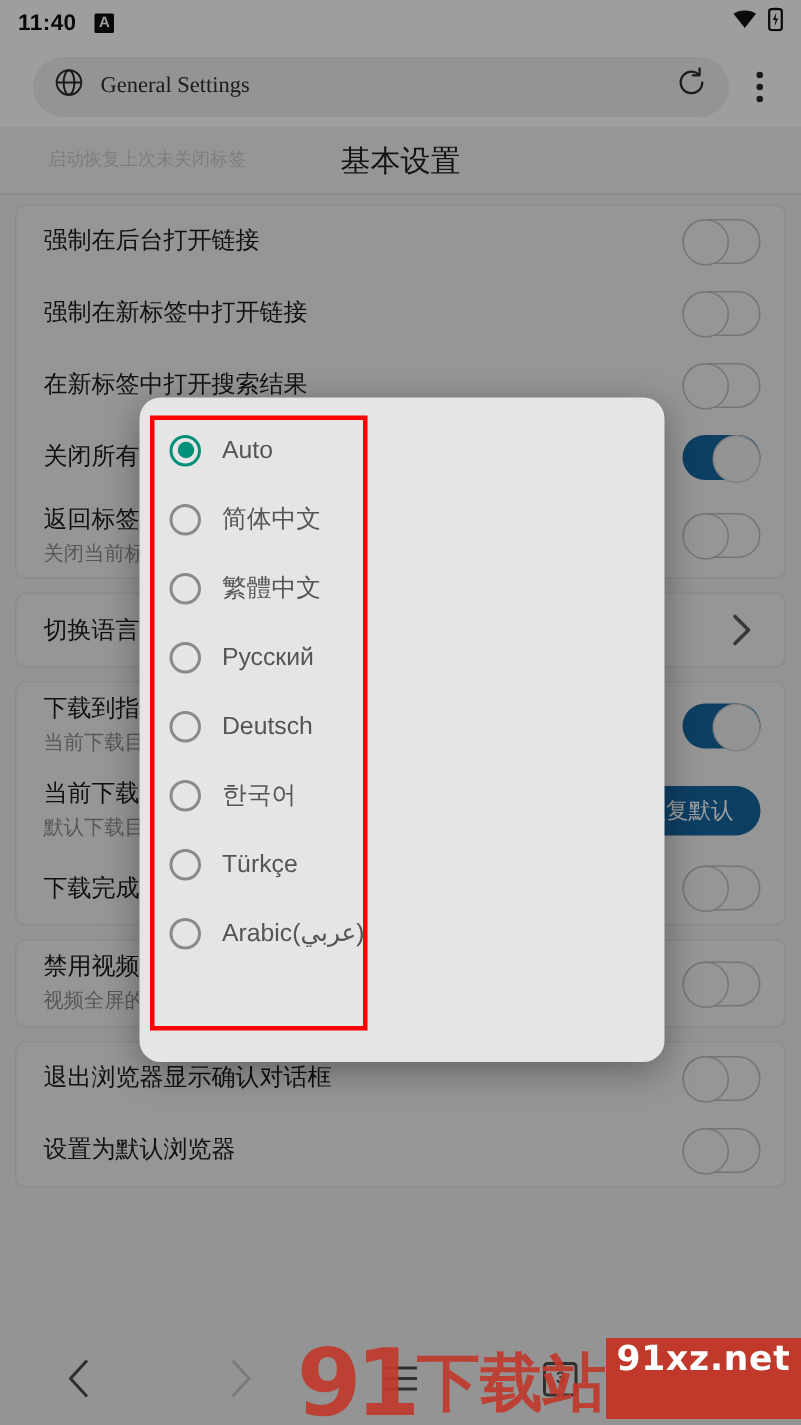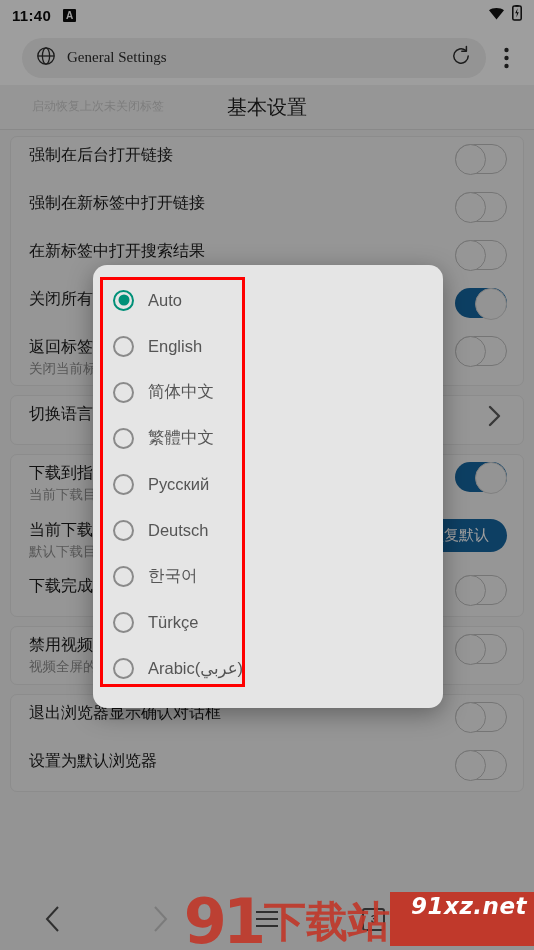--- a/index.html
+++ b/index.html
@@ -105,21 +105,21 @@
     background: #eeeeee;
   }
   .card {
     background: #f2f2f2;
     border: 1px solid #e2e2e2;
     border-radius: 7px;
     margin-bottom: 9px;
     overflow: hidden;
   }
   .row {
-    display: flex; align-items: flex-start;
+    display: flex; align-items: center;
     min-height: 48px;
     padding: 7px 16px 7px 18px;
     gap: 10px;
   }
   .row .texts { flex: 1; min-width: 0; }
   .row .t-title {
     font-size: 16px; color: #1a1a1a; line-height: 1.35;
   }
   .row .t-sub {
     font-size: 13.5px; color: #8d8d8d; line-height: 1.4; margin-top: 2px;
@@ -268,24 +268,23 @@
     font-size: 42px; font-weight: bold;
     color: #c0392b;
     line-height: 0.85;
     opacity: .92;
   }
   #wm-bottom {
     background: #c0392b;
     color: #ffffff;
     font-family: "DejaVu Sans", sans-serif;
     font-size: 23px; font-weight: bold;
-    padding: 1px 7px 3px 21px;
+    padding: 1px 7px 3px 7px;
     letter-spacing: .5px;
     margin-top: -6px;
-    font-style: italic;
   }
 </style>
 </head>
 <body>
 
 <div id="screen">
 
   <div id="bg-layer">
   <div id="bg-inner">
 
@@ -438,24 +437,20 @@
   </div>
 
   <div id="dialog">
     <div class="radio-list" id="radio-list">
         <div class="radio-item">
           <span class="radio sel"></span>
           <span class="radio-label">Auto</span>
         </div>
         <div class="radio-item">
           <span class="radio"></span>
-          <span class="radio-label">English</span>
-        </div>
-        <div class="radio-item">
-          <span class="radio"></span>
           <span class="radio-label">简体中文</span>
         </div>
         <div class="radio-item">
           <span class="radio"></span>
           <span class="radio-label">繁體中文</span>
         </div>
         <div class="radio-item">
           <span class="radio"></span>
           <span class="radio-label">Русский</span>
         </div>

